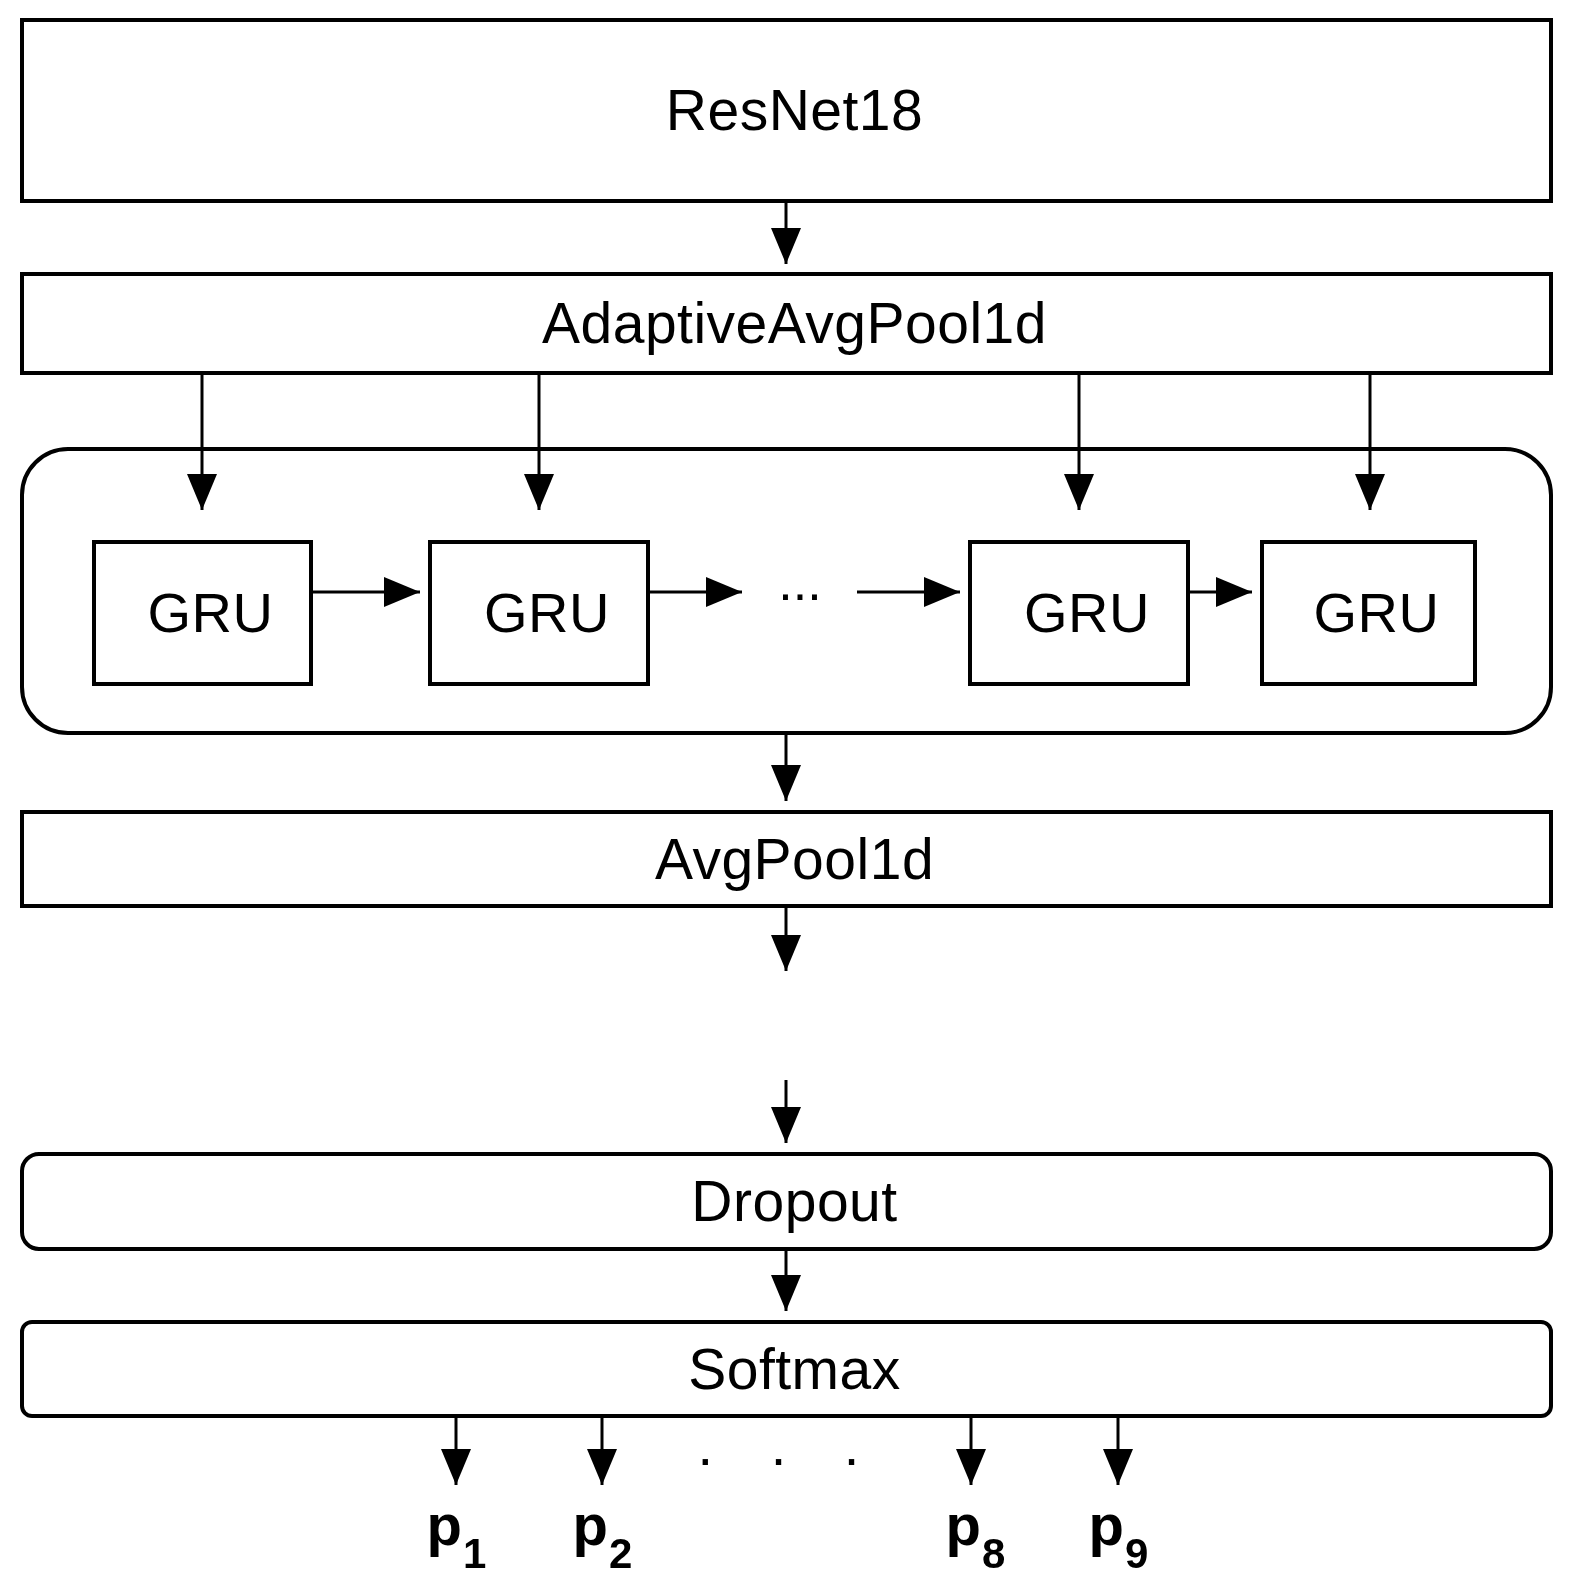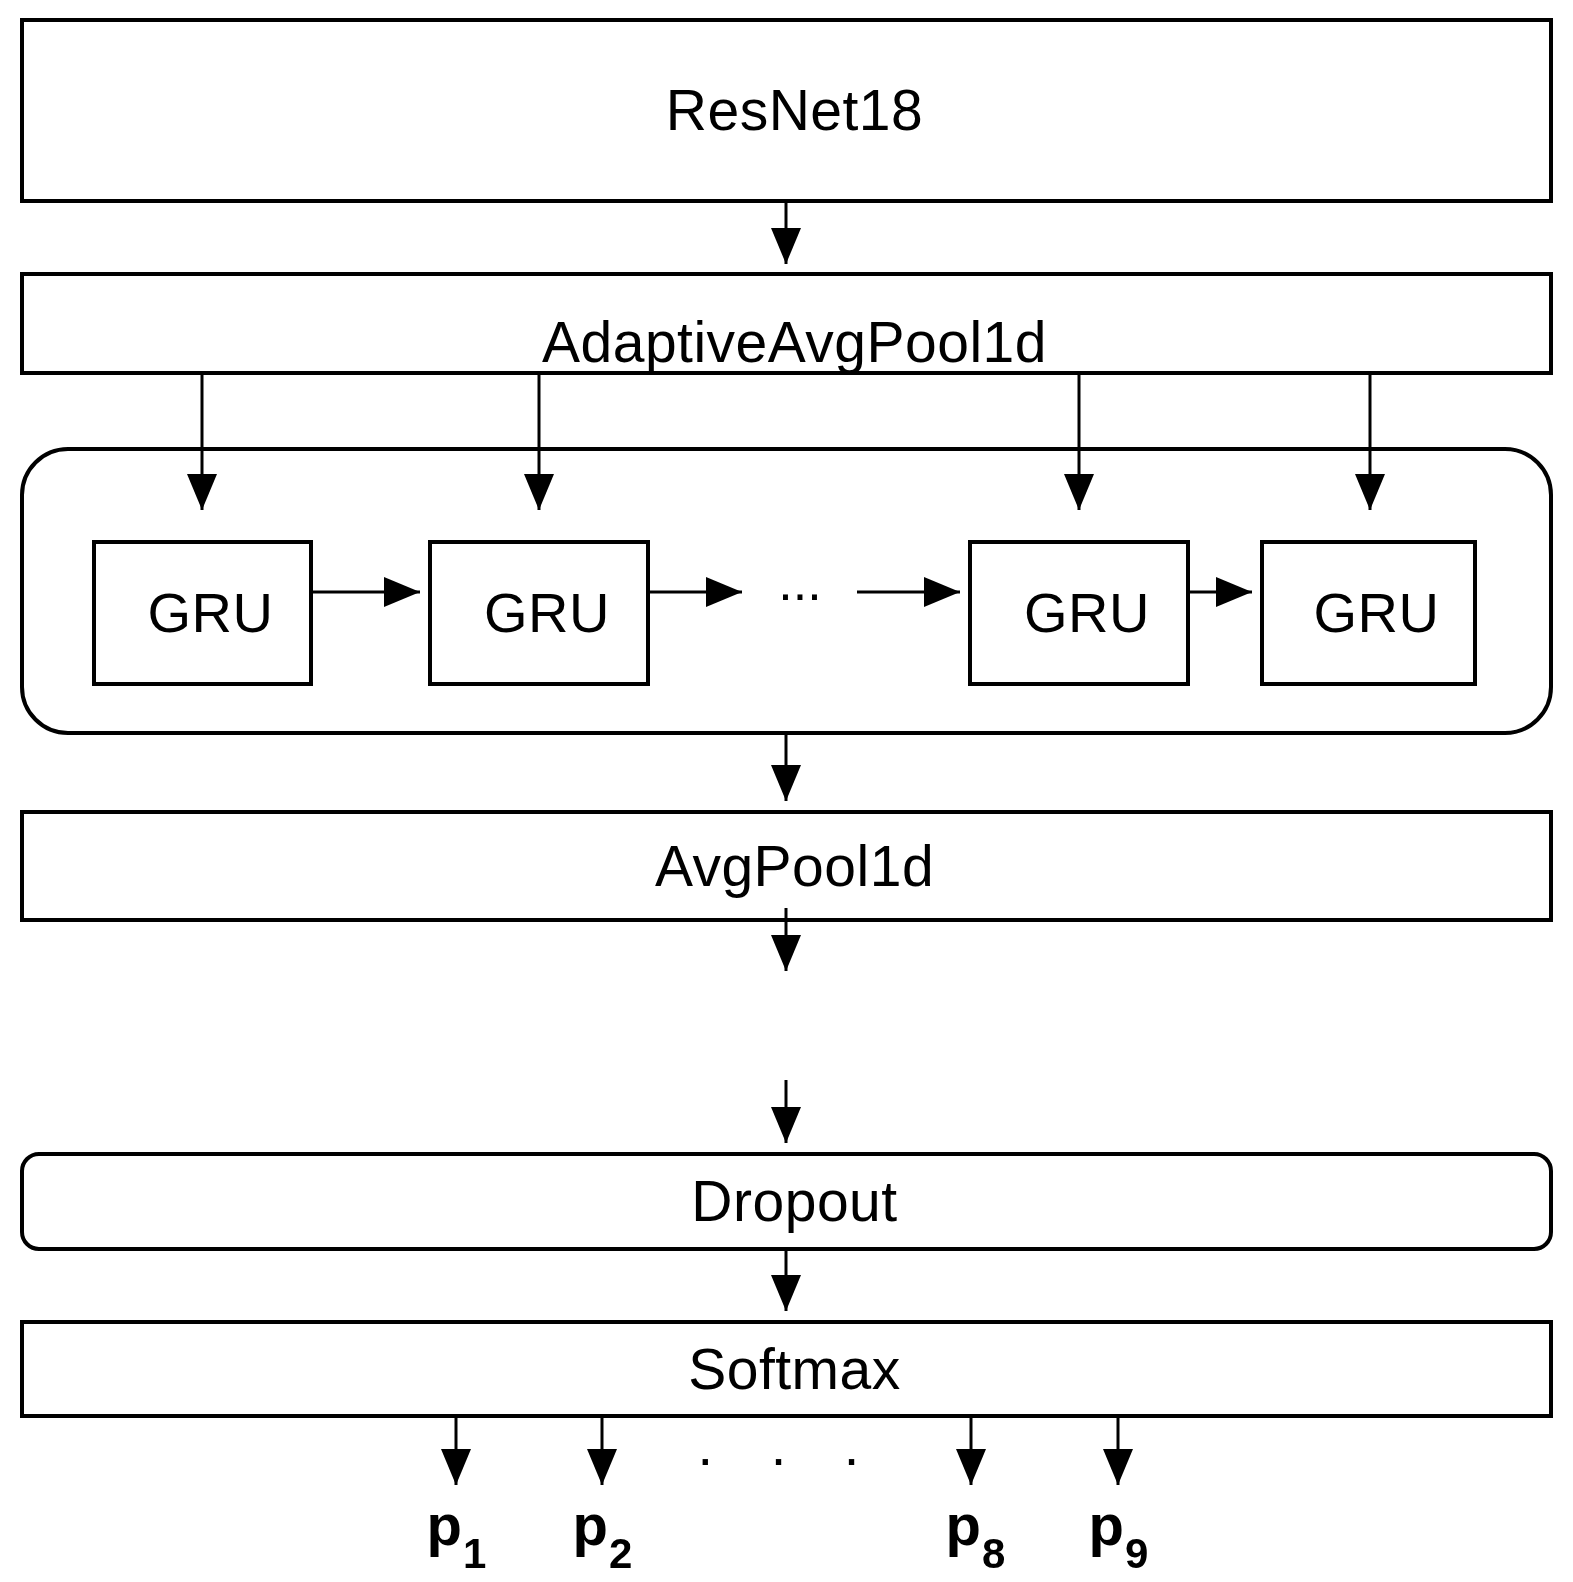--- a/index.html
+++ b/index.html
@@ -25,25 +25,25 @@
     align-items: center;
     justify-content: center;
     font-size: 57px;
     line-height: 1;
     letter-spacing: 0.5px;
     z-index: 1;
     padding-left: 16px;
   }
   .wide { left: 20px; width: 1533px; }
   .box-resnet   { top: 18px;   height: 185px; }
-  .box-adaptive { top: 272px;  height: 103px; align-items: flex-end; }
-  .box-avgpool  { top: 810px;  height: 112px;  }
+  .box-adaptive { top: 272px;  height: 103px; }
+  .box-avgpool  { top: 810px;  height: 98px;  }
   .box-fc       { top: 980px;  height: 100px; }
   .box-dropout  { top: 1152px; height: 99px; border-radius: 19px;  }
-  .box-softmax  { top: 1320px; height: 98px;  }
+  .box-softmax  { top: 1320px; height: 98px; border-radius: 12px;  }
 
   .gru-container {
     position: absolute;
     box-sizing: border-box;
     left: 20px;
     top: 447px;
     width: 1533px;
     height: 288px;
     border: 4px solid #000000;
     border-radius: 48px;

